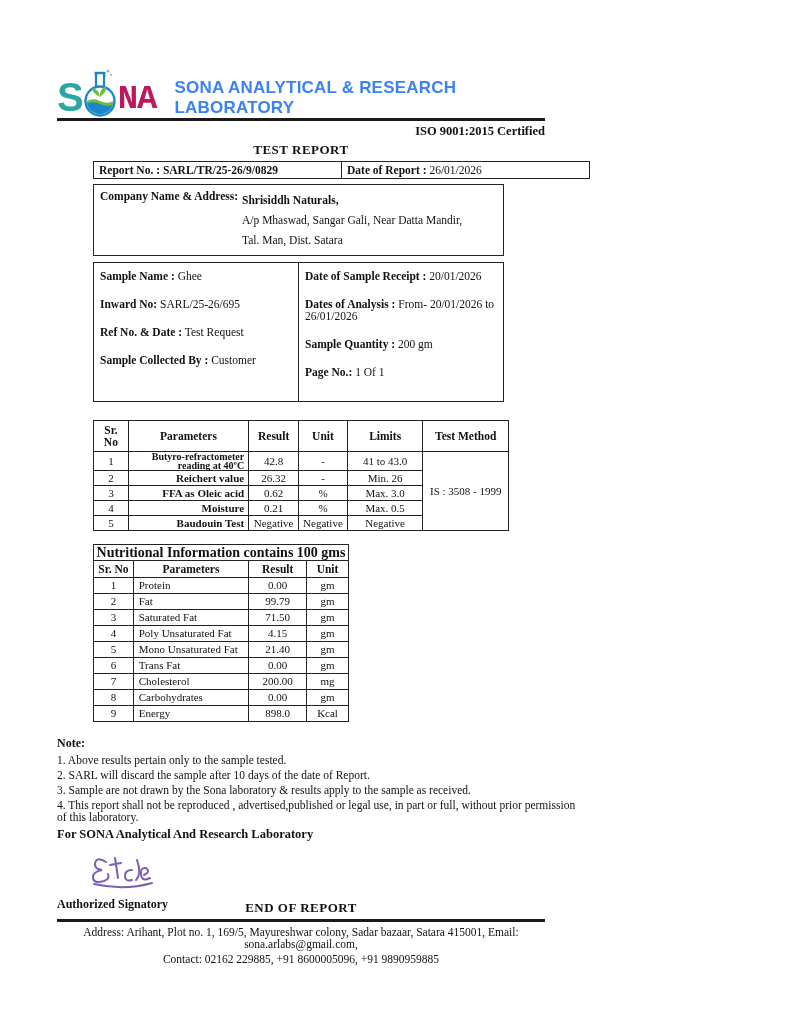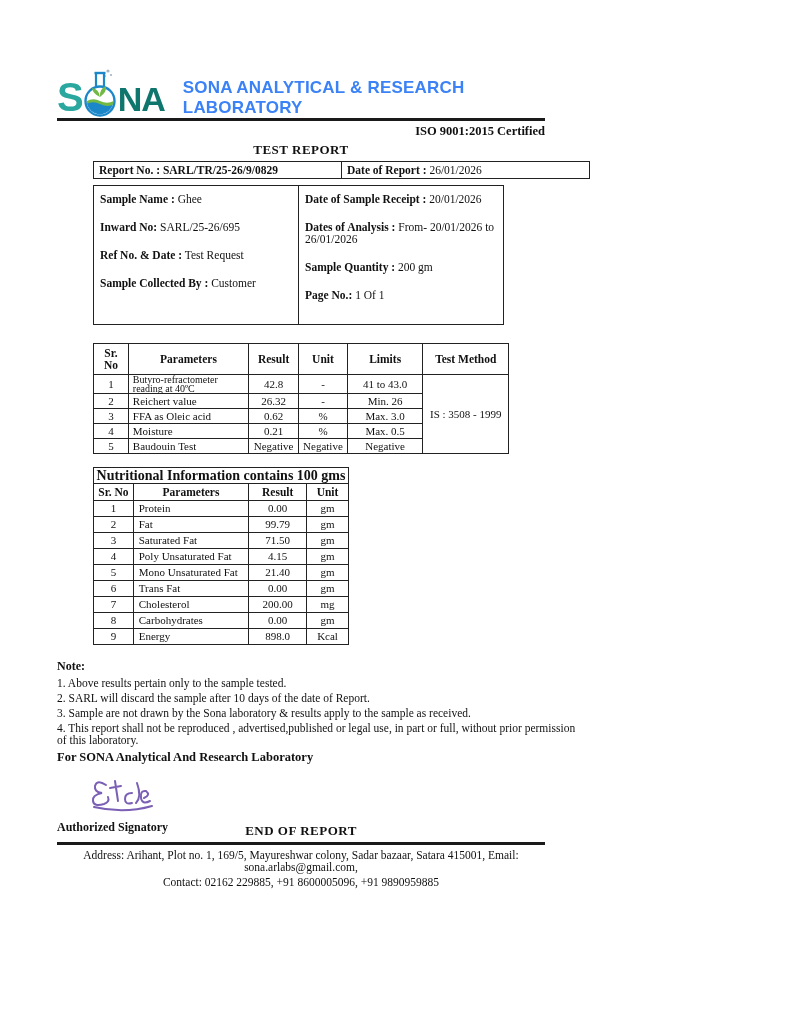--- a/index.html
+++ b/index.html
@@ -8,21 +8,21 @@
   #page {
     position:relative; width:800px; height:1035px; background:#fff;
     padding:68px 0 0 57px; overflow:hidden;
   }
   .content { width:488px; }
 
   
   .hdr-row { display:flex; align-items:center; gap:18px; height:50px; }
   .logo { display:flex; align-items:center; height:50px; }
   .logo .ls { font-family:"Liberation Sans", sans-serif; font-weight:bold; font-size:40px; color:#2aa79e; letter-spacing:-2px; line-height:40px; margin-top:8px; }
-  .logo .lna { font-family:Liberation Sans, sans-serif; font-weight:bold; font-size:34px; color:#0f766e; letter-spacing:-1px; line-height:34px; margin-top:12px; }
+  .logo .lna { font-family:Liberation Mono, monospace; font-weight:bold; font-size:34px; color:#be185d; letter-spacing:-1px; line-height:34px; margin-top:12px; }
   .hdr-title { font-family:"Liberation Sans", sans-serif; font-weight:bold; font-size:17px; color:#3b82f6; letter-spacing:0.2px; margin-top:10px; }
   .hdr-line { height:3px; background:#1a1a1a; width:488px; }
   .iso { text-align:right; font-weight:bold; font-size:12.5px; margin-top:3px; }
   .test-report { text-align:center; font-weight:bold; font-size:13px; margin-top:3px; letter-spacing:0.5px; }
 
   
   .doc-table { border-collapse:collapse; margin-left:36px; }
   .doc-table td, .doc-table th { border:1px solid #222; vertical-align:top; }
 
   .report-tbl { width:497px; margin-top:3px; }
@@ -37,21 +37,21 @@
   .company-val div { line-height:20px; }
 
   .sample-tbl { width:411px; margin-top:6px; height:118px; }
   .sample-tbl td { width:50%; padding:7px 6px; font-size:11.5px; }
   .sample-line { margin-bottom:16px; }
   .sample-line b { font-weight:bold; }
 
   .params-tbl { width:416px; margin-top:18px; }
   .params-tbl th { font-size:11.5px; font-weight:bold; padding:3px 2px; text-align:center; vertical-align:middle; }
   .params-tbl td { font-size:11px; padding:1px 4px; text-align:center; height:14px; line-height:12px; vertical-align:middle; }
-  .params-tbl td.pname { text-align:left; }
+  .params-tbl td.pname { text-align:right;font-weight:bold; }
   .params-tbl td.clip { height:14px; max-height:14px; overflow:hidden; font-size:10px; line-height:9px; padding:0 4px; }
   .params-tbl td.method { text-align:center; vertical-align:middle; font-size:11px; }
 
   .nutri-tbl { width:256px; margin-top:13px; }
   .nutri-tbl .ntitle { font-weight:bold; font-size:14px; text-align:center; padding:1px 2px; }
   .nutri-tbl th { font-size:11.5px; font-weight:bold; padding:2px; text-align:center; }
   .nutri-tbl td { font-size:11px; padding:1px 5px; height:15px; line-height:13px; text-align:center; }
   .nutri-tbl td.pname { text-align:left; }
 
   .remarks { margin-top:13px; font-size:11.5px; width:500px; }
@@ -115,20 +115,36 @@
           <span>SARL/TR/25-26/9/0829</span>
         </td>
         <td>
           <span>Date of Report :</span>
           <span class="val-normal">26/01/2026</span>
         </td>
       </tr>
     </tbody>
       </table>
 
+    <table class="doc-table company-tbl">
+      <tbody>
+          <tr>
+        <td>
+          <div class="company-box">
+            <div class="company-label">Company Name &amp; Address:</div>
+            <div class="company-val">
+              <div class="cname">Shrisiddh Naturals,</div>
+              <div>A/p Mhaswad, Sangar Gali, Near Datta Mandir,</div>
+              <div>Tal. Man, Dist. Satara</div>
+            </div>
+          </div>
+        </td>
+      </tr>
+    </tbody>
+      </table>
 
     <table class="doc-table sample-tbl">
       <tbody>
           <tr>
         <td>
           <div class="sample-line"><b>Sample Name :</b> <span>Ghee</span></div>
           <div class="sample-line"><b>Inward No:</b> <span>SARL/25-26/695</span></div>
           <div class="sample-line"><b>Ref No. &amp; Date :</b> <span>Test Request</span></div>
           <div class="sample-line"><b>Sample Collected By :</b> <span>Customer</span></div>
         </td>

